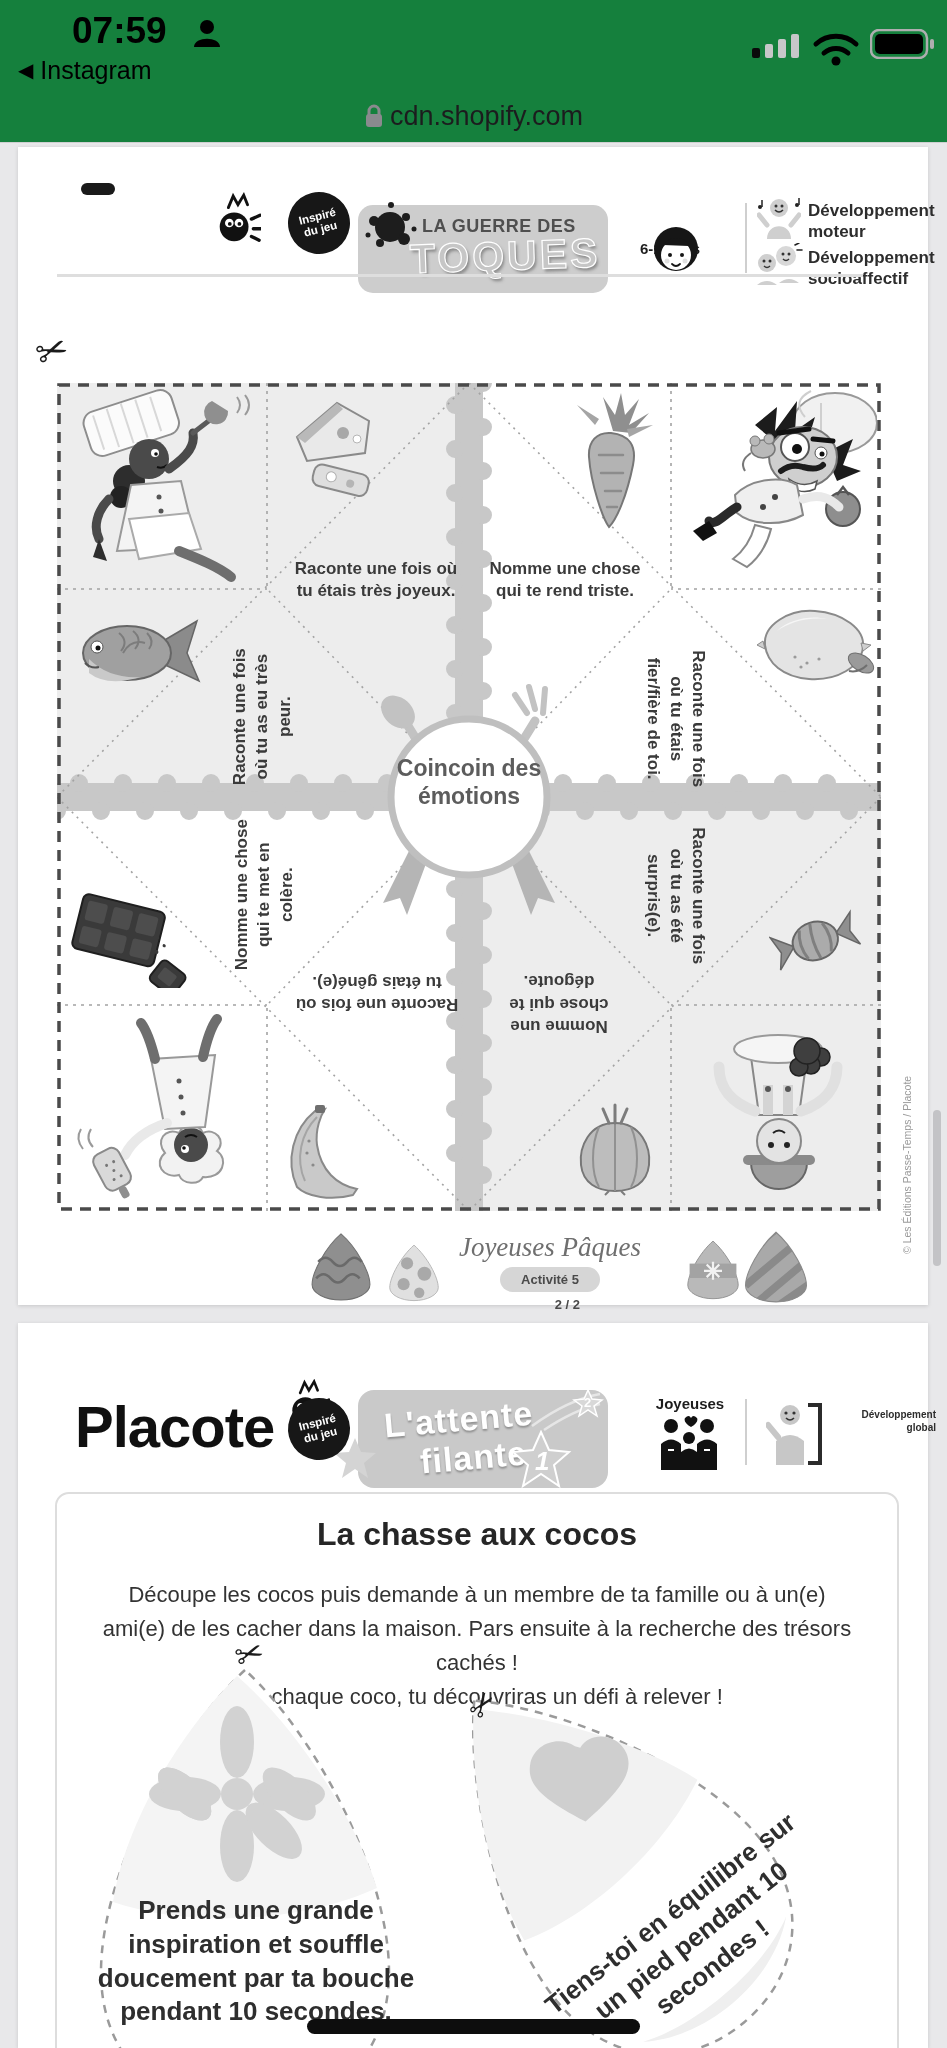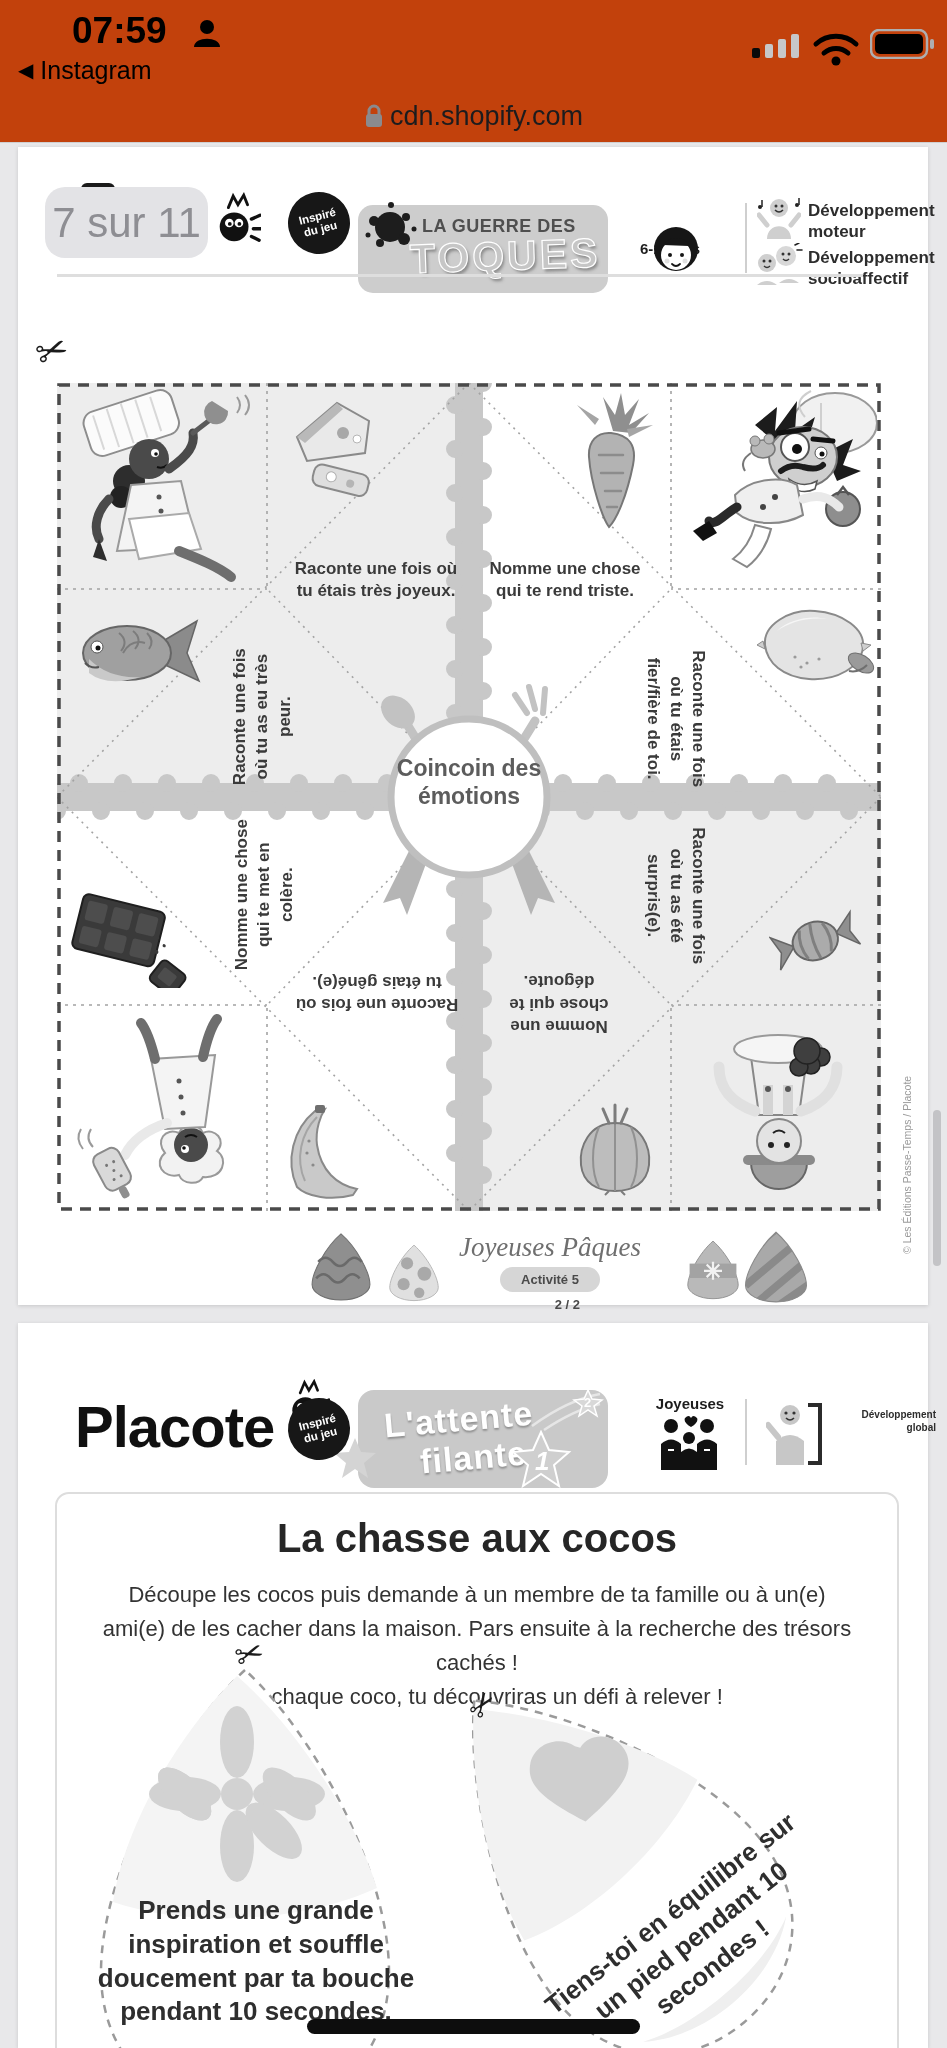--- a/index.html
+++ b/index.html
@@ -1,20 +1,20 @@
 <!DOCTYPE html>
 <html><head>
 <meta charset="utf-8">
 <style>
   html,body{margin:0;padding:0;background:#555;}
   .screen{position:relative;width:947px;height:2048px;background:#e8e8ea;overflow:hidden;
           font-family:"Liberation Sans",sans-serif;-webkit-font-smoothing:antialiased;}
   .abs{position:absolute;}
   
-  .topbar{position:absolute;left:0;top:0;width:947px;height:142px;background:#c2410c;border-bottom:1px solid #cfcfd1;}
+  .topbar{position:absolute;left:0;top:0;width:947px;height:142px;background:#15803d;border-bottom:1px solid #cfcfd1;}
   .time{font-size:37px;font-weight:bold;color:#000;}
   .backlink{font-size:25px;color:#000;font-weight:500;}
   .urlrow{font-size:27px;color:#1c1c1e;}
   
   .card{position:absolute;left:18px;width:910px;background:#fff;box-shadow:0 1px 4px rgba(0,0,0,.14);}
   .pill7{background:#e3e3e6;border-radius:20px;color:#8e8e93;font-size:42px;display:flex;align-items:center;justify-content:center;}
   .inspired{width:62px;height:62px;border-radius:50%;background:#171717;color:#fff;display:flex;align-items:center;justify-content:center;
             text-align:center;font-size:11.5px;font-weight:bold;transform:rotate(-14deg);line-height:1.15;}
   .inspired span{width:42px;display:block;}
   .badge{background:#cdcdcd;border-radius:15px;}
@@ -36,21 +36,21 @@
   .centerlabel{position:absolute;left:337px;top:372px;width:150px;text-align:center;font-size:23px;font-weight:bold;color:#5c5c5c;line-height:1.2;}
   .scissors{position:absolute;color:#1b1b1b;}
   .copyright{position:absolute;left:810px;top:1020px;width:160px;height:14px;font-size:10.5px;color:#9a9a9a;
              white-space:nowrap;transform:rotate(-90deg);text-align:center;}
   .greeting{font-family:"Liberation Serif",serif;font-style:italic;font-size:27px;color:#6f6f6f;text-align:center;}
   .actpill{background:#d6d6d6;border-radius:13px;color:#4a4a4a;font-size:13px;font-weight:bold;display:flex;align-items:center;justify-content:center;}
   .pagecount{font-size:13px;font-weight:bold;color:#4a4a4a;text-align:right;}
   
   .brand{font-size:58px;font-weight:800;color:#101010;letter-spacing:-1px;}
   .innerbox{position:absolute;left:37px;top:169px;width:840px;height:720px;border:2px solid #dddddd;border-radius:14px;background:#fff;}
-  .title2{position:absolute;left:0;top:22px;width:840px;text-align:center;font-size:40px;font-weight:800;color:#262626;}
+  .title2{position:absolute;left:0;top:22px;width:840px;text-align:center;font-size:32px;font-weight:800;color:#262626;}
   .intro{position:absolute;left:40px;top:84px;width:760px;text-align:center;font-size:22px;color:#333;line-height:1.55;white-space:pre-line;}
   .eggtext{position:absolute;font-size:26px;font-weight:600;color:#2e2e2e;text-align:center;line-height:1.3;}
   
   .scrollthumb{position:absolute;left:933px;top:1110px;width:8px;height:156px;border-radius:4px;background:#c3c3c6;}
   .homebar{position:absolute;left:307px;top:2019px;width:333px;height:15px;border-radius:8px;background:#0d0d0d;}
 </style>
 </head>
 <body>
 
 <div class="screen">
@@ -85,23 +85,20 @@
       <svg style="vertical-align:-4px;margin-right:6px;" width="20" height="26" viewBox="0 0 20 26">
         <path d="M5,12 V8 a5,5 0 0 1 10,0 V12" stroke="#8a8a8e" stroke-width="3" fill="none"></path>
         <rect x="2" y="11" width="16" height="13" rx="3" fill="#8a8a8e"></rect>
       </svg><span>cdn.shopify.com</span>
     </div>
   </div>
 
   <section class="card" style="top:147px;height:1158px;">
 
     <div class="abs" style="left:63px;top:36px;width:34px;height:12px;border-radius:6px;background:#1a1a1a;"></div>
-    <div class="abs pill7" style="left:27px;top:40px;width:163px;height:71px;">
-      <span>7 sur 11</span>
-    </div>
     <svg class="abs" style="left:195px;top:44px;" width="48" height="62" viewBox="0 0 50 62">
       <path d="M16,16 L21,4 L26,13 L32,3 L36,13" stroke="#111" stroke-width="3" fill="none" stroke-linecap="round"></path>
       <circle cx="22" cy="36" r="15" fill="#111"></circle>
       <circle cx="17" cy="32" r="4.5" fill="#fff"></circle>
         <circle cx="27" cy="32" r="4.5" fill="#fff"></circle>
       <circle cx="17.5" cy="33" r="2" fill="#111"></circle>
         <circle cx="27.5" cy="33" r="2" fill="#111"></circle>
       <path d="M40,28 l9,-4 M42,38 l10,0 M40,46 l8,4" stroke="#111" stroke-width="3.5" stroke-linecap="round"></path>
     </svg>
     <div class="abs inspired" style="left:270px;top:45px;">

